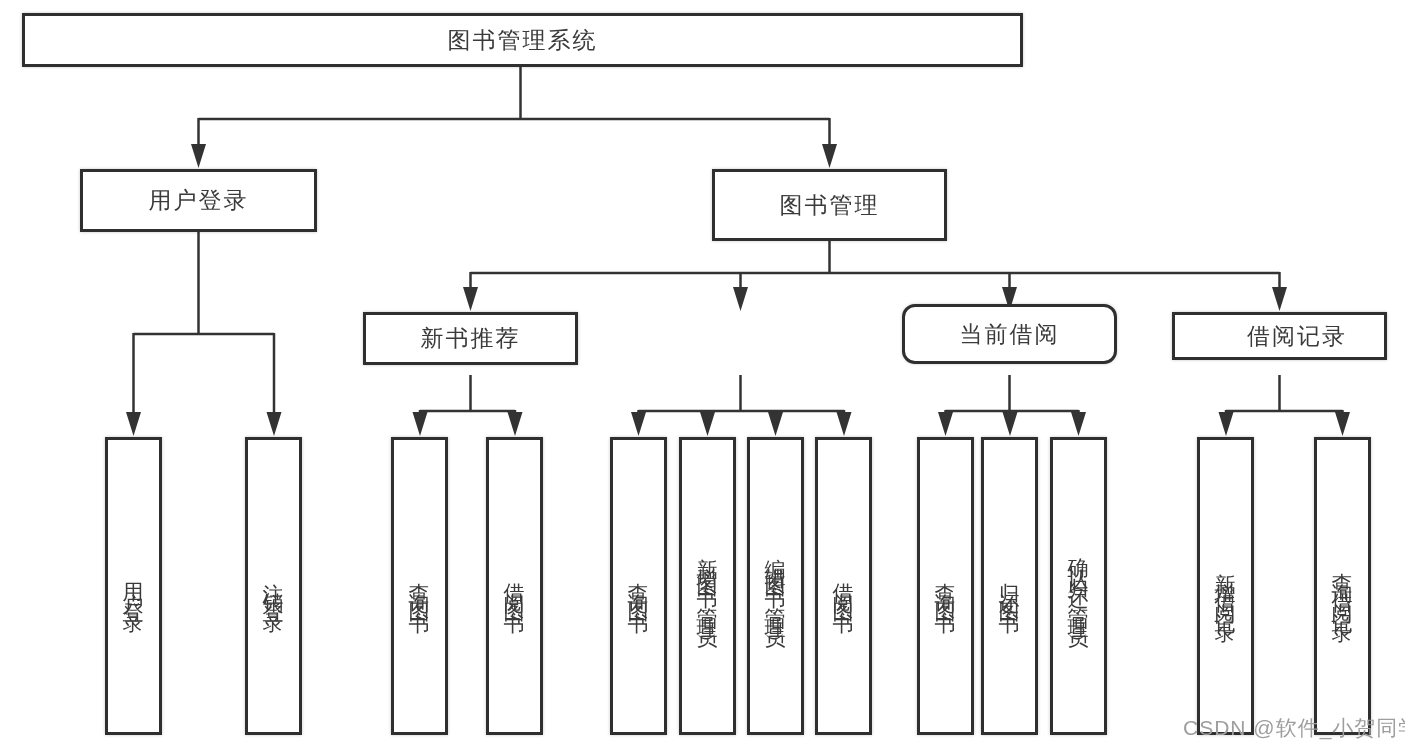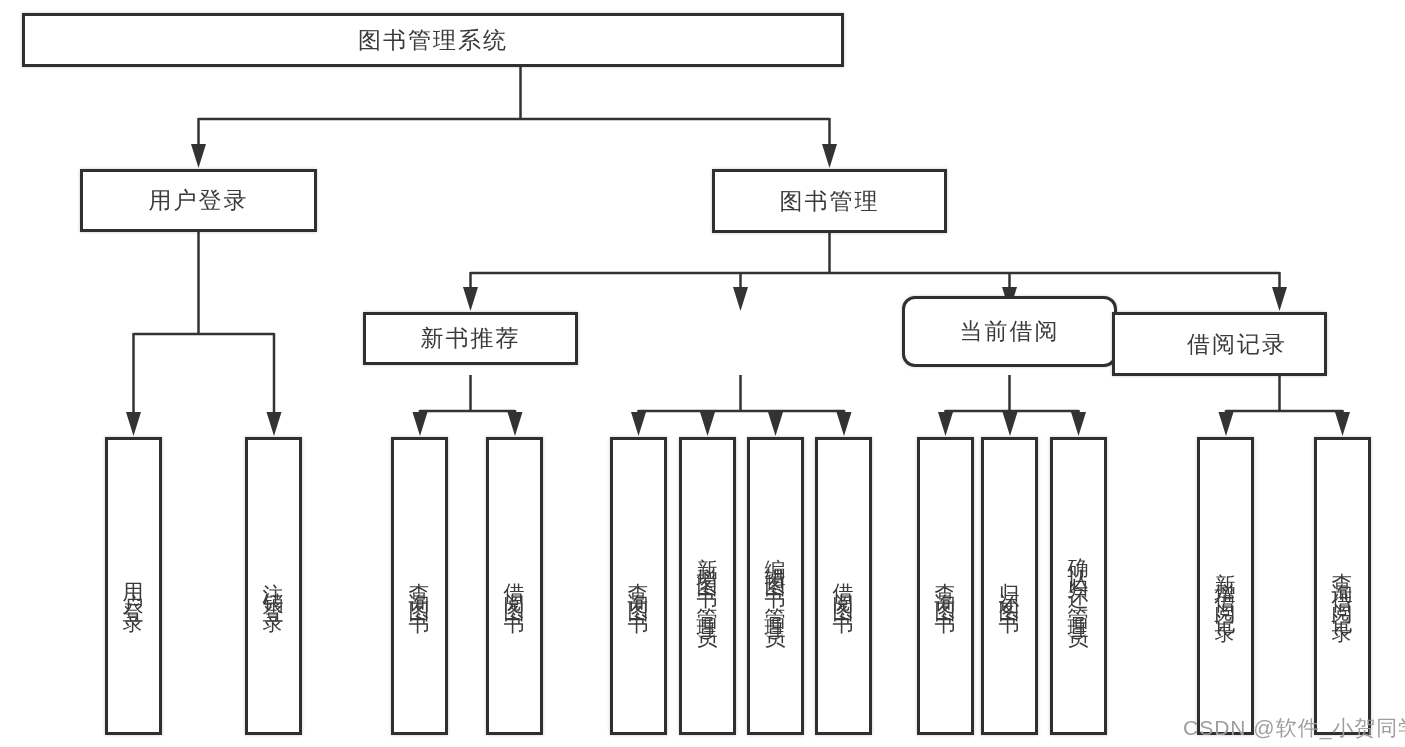--- a/index.html
+++ b/index.html
@@ -44,27 +44,27 @@
     justify-content: center;
     writing-mode: vertical-rl;
     text-orientation: mixed;
     font-size: 21px;
     letter-spacing: 10px;
     line-height: 1.2;
     z-index: 1;
     box-shadow: 0 0 3px rgba(0,0,0,0.22);
     white-space: nowrap;
   }
-  #root      { left: 22px;  top: 13px;  width: 822px; height: 54px; }
+  #root      { left: 22px;  top: 13px;  width: 1001px; height: 54px; }
   #n-login   { left: 80px;  top: 169px; width: 237px;  height: 63px; }
-  #n-mgmt    { left: 712px; top: 169px; width: 235px;  height: 64px; }
+  #n-mgmt    { left: 712px; top: 169px; width: 235px;  height: 72px; }
   #n-newbook { left: 363px; top: 312px; width: 215px;  height: 53px; }
   #n-borrow  { left: 633px; top: 312px; width: 215px;  height: 64px; }
-  #n-current { left: 902px; top: 296px; width: 215px;  height: 71px; border-radius: 13px; }
-  #n-records { left: 1112px;top: 312px; width: 215px;  height: 64px; padding-left: 35px; }
+  #n-current { left: 902px; top: 304px; width: 215px;  height: 60px; border-radius: 13px; }
+  #n-records { left: 1172px;top: 312px; width: 215px;  height: 48px; padding-left: 35px; }
 
   #leaf-1  { left: 105px; }
   #leaf-2  { left: 245px; }
   #leaf-3  { left: 391px; }
   #leaf-4  { left: 486px; }
   #leaf-5  { left: 610px; }
   #leaf-6  { left: 679px; }
   #leaf-7  { left: 747px; }
   #leaf-8  { left: 815px; }
   #leaf-9  { left: 917px; }

